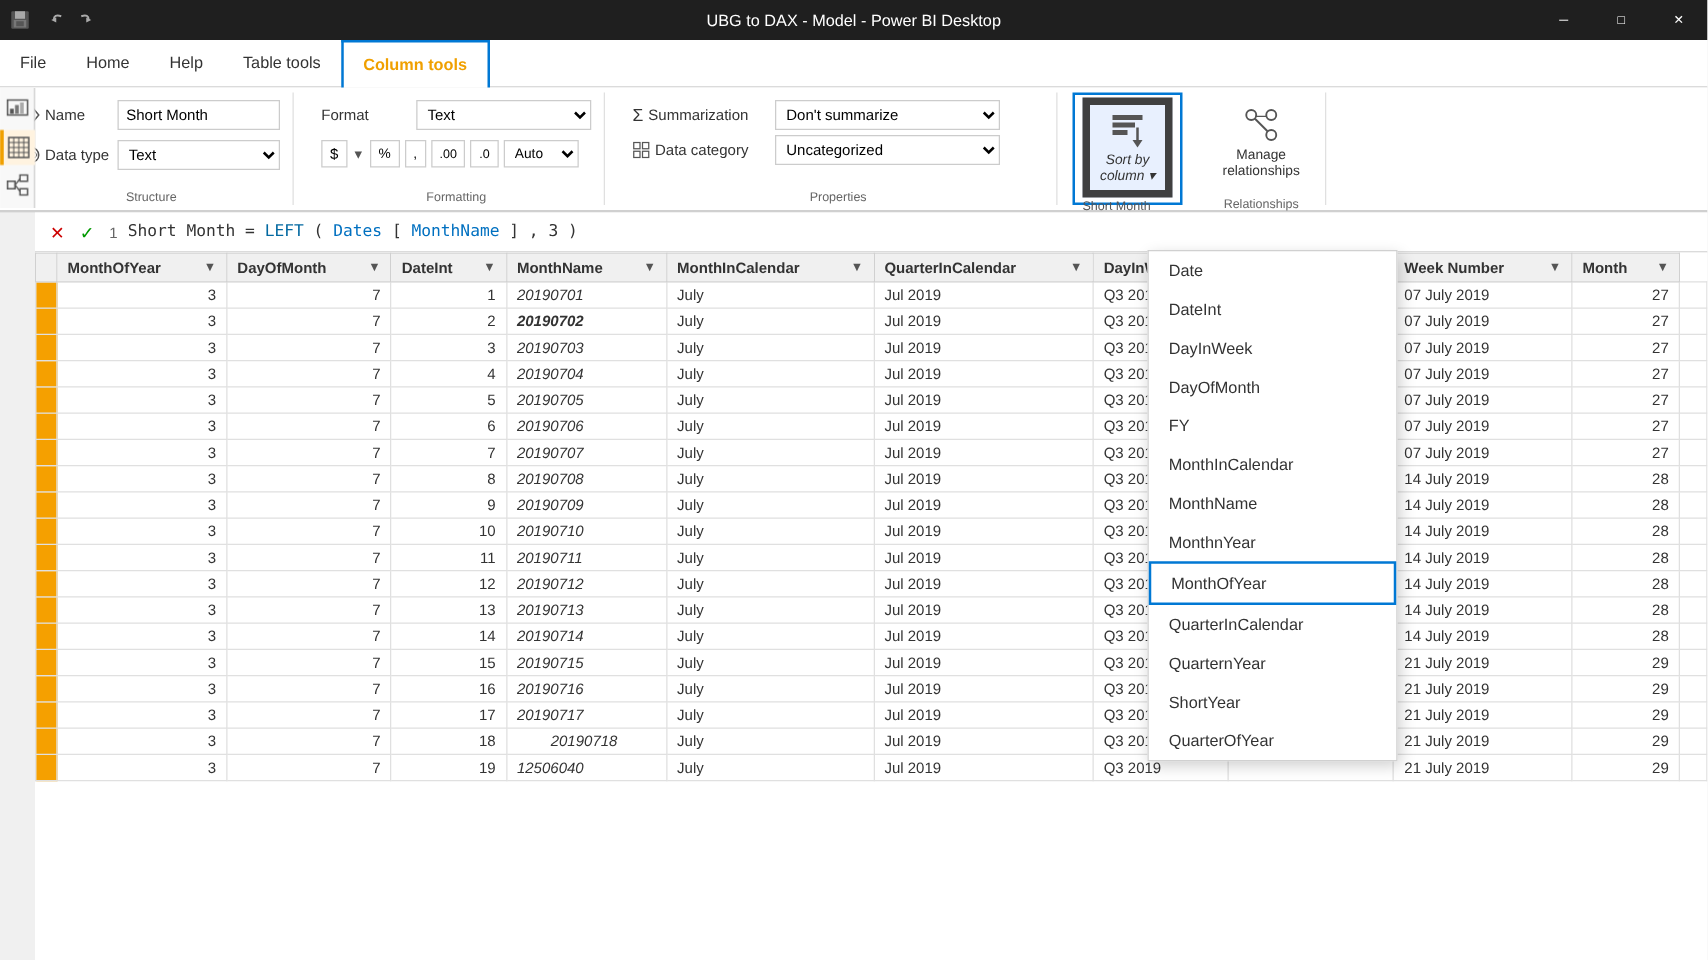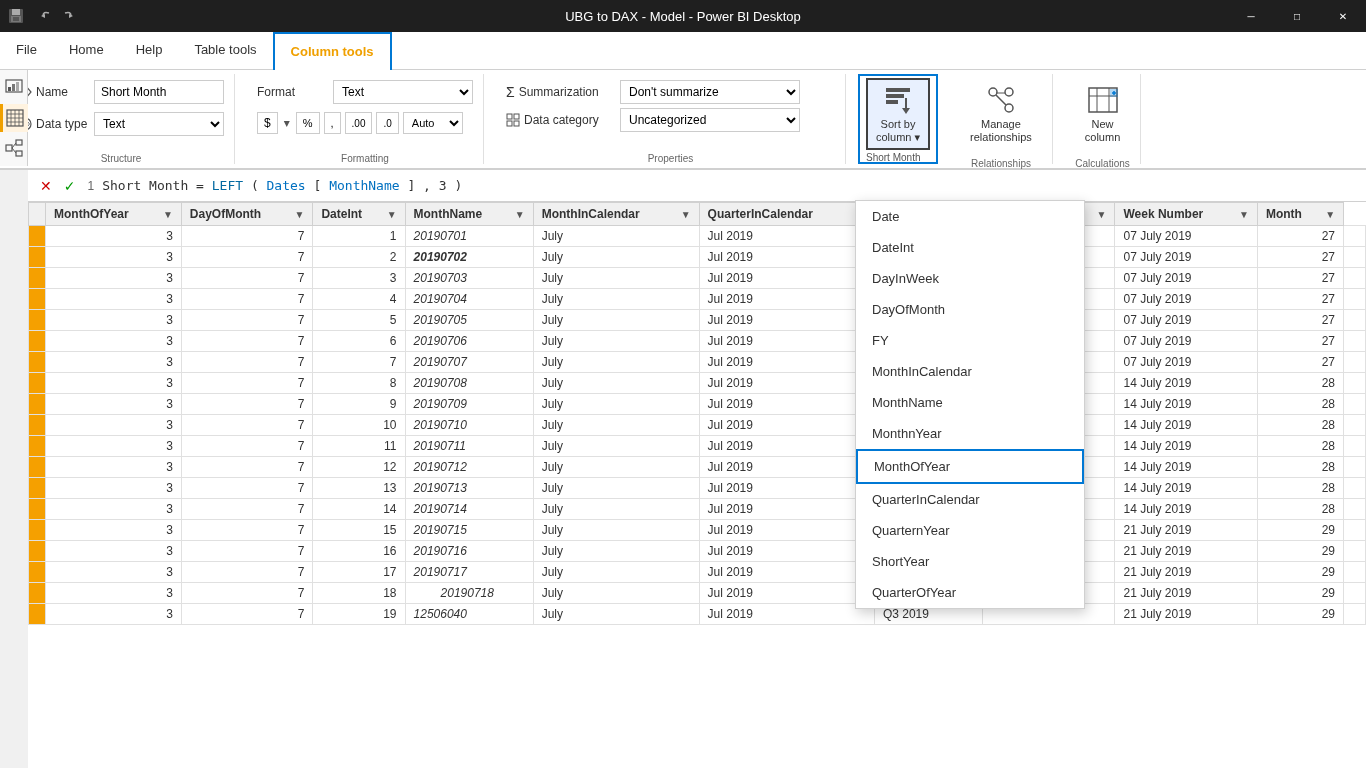--- a/index.html
+++ b/index.html
@@ -144,21 +144,21 @@
       flex-direction: column;
       align-items: center;
       justify-content: center;
       padding: 4px 8px;
       cursor: pointer;
       border: 2px solid transparent;
       min-width: 52px;
       height: 80px;
       gap: 2px;
     }
-    .ribbon-large-btn.active { border: 2px solid #404040; background: #e8f0fe; }
+    .ribbon-large-btn.active { border: 6px solid #404040; background: #e8f0fe; font-style: italic; }
     .ribbon-large-btn .icon-box {
       width: 32px;
       height: 32px;
       display: flex;
       align-items: center;
       justify-content: center;
     }
     .ribbon-large-btn .btn-label {
       font-size: 11px;
       text-align: center;
@@ -291,23 +291,23 @@
     tbody td.num { text-align: right; }
     .row-indicator {
       width: 8px;
       background: #f5a000;
       padding: 0 2px !important;
     }
 
     
     #dropdown-overlay {
       position: fixed;
-      left: 855px;
+      left: 918px;
       top: 200px;
-      width: 230px;
+      width: 200px;
       background: #fff;
       border: 1px solid #d0d0d0;
       box-shadow: 2px 4px 12px rgba(0,0,0,0.2);
       z-index: 100;
       font-size: 13px;
     }
     .dropdown-item {
       padding: 8px 16px;
       cursor: pointer;
       color: #333;
@@ -492,39 +492,20 @@
             <circle cx="24" cy="8" r="4" fill="none" stroke="#555" stroke-width="1.5"></circle>
             <line x1="11" y1="9" x2="20" y2="9" stroke="#555" stroke-width="1"></line>
           </svg>
         </div>
         <div class="btn-label">Manage<br>relationships</div>
       </div>
     </div>
     <div class="ribbon-group-label">Relationships</div>
   </div>
 
-  <div class="ribbon-group">
-    <div class="ribbon-group-content" style="flex-direction:row;align-items:center;gap:4px;">
-      <div class="ribbon-large-btn">
-        <div class="icon-box">
-          <svg width="32" height="32" viewBox="0 0 32 32">
-            <rect x="2" y="4" width="28" height="24" fill="none" stroke="#555" stroke-width="1.5"></rect>
-            <line x1="10" y1="4" x2="10" y2="28" stroke="#555" stroke-width="1"></line>
-            <line x1="22" y1="4" x2="22" y2="28" stroke="#555" stroke-width="1"></line>
-            <line x1="2" y1="12" x2="30" y2="12" stroke="#555" stroke-width="1"></line>
-            <rect x="23" y="5" width="8" height="8" fill="#0078d4" opacity="0.3"></rect>
-            <line x1="25" y1="9" x2="29" y2="9" stroke="#0078d4" stroke-width="1.5"></line>
-            <line x1="27" y1="7" x2="27" y2="11" stroke="#0078d4" stroke-width="1.5"></line>
-          </svg>
-        </div>
-        <div class="btn-label">New<br>column</div>
-      </div>
-    </div>
-    <div class="ribbon-group-label">Calculations</div>
-  </div>
 
 </div>
 
 <div id="view-icons">
   <div class="view-icon-btn" title="Report view">
     <svg width="18" height="18" viewBox="0 0 18 18">
       <rect x="1" y="1" width="16" height="12" fill="none" stroke="#555" stroke-width="1.2"></rect>
       <rect x="3" y="8" width="3" height="4" fill="#555"></rect>
       <rect x="7" y="5" width="3" height="7" fill="#777"></rect>
       <rect x="11" y="3" width="3" height="9" fill="#aaa"></rect>

